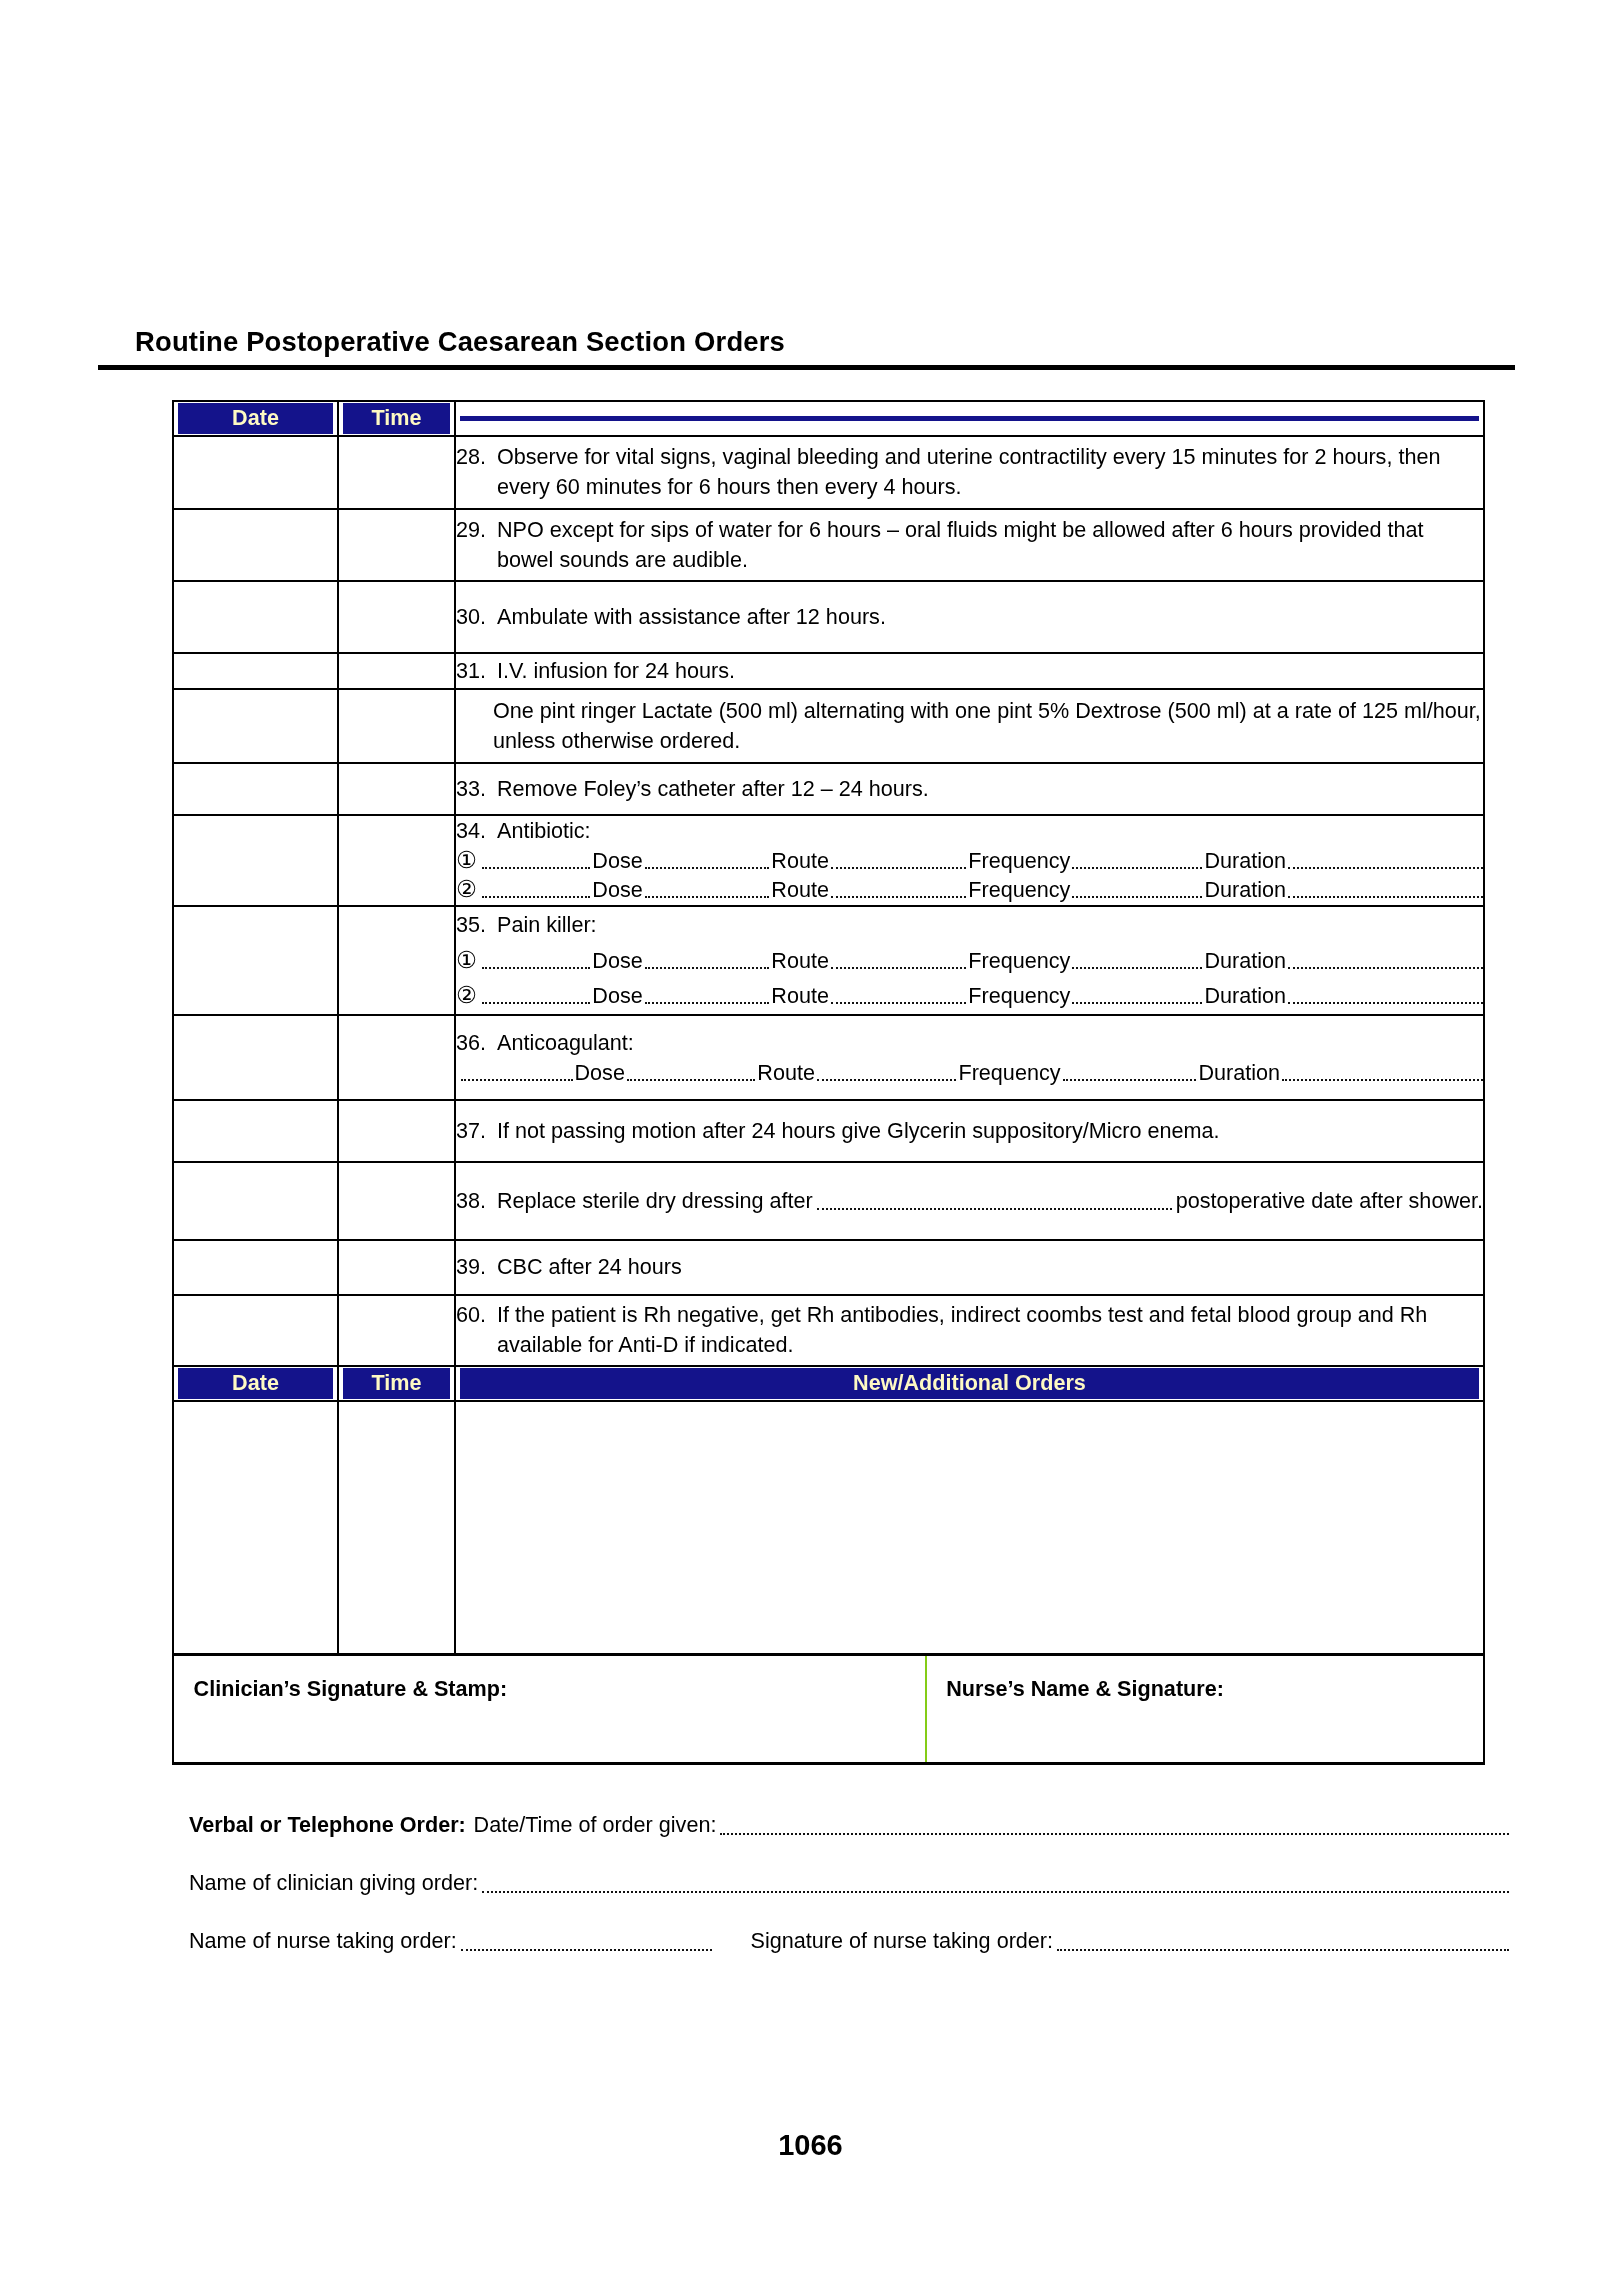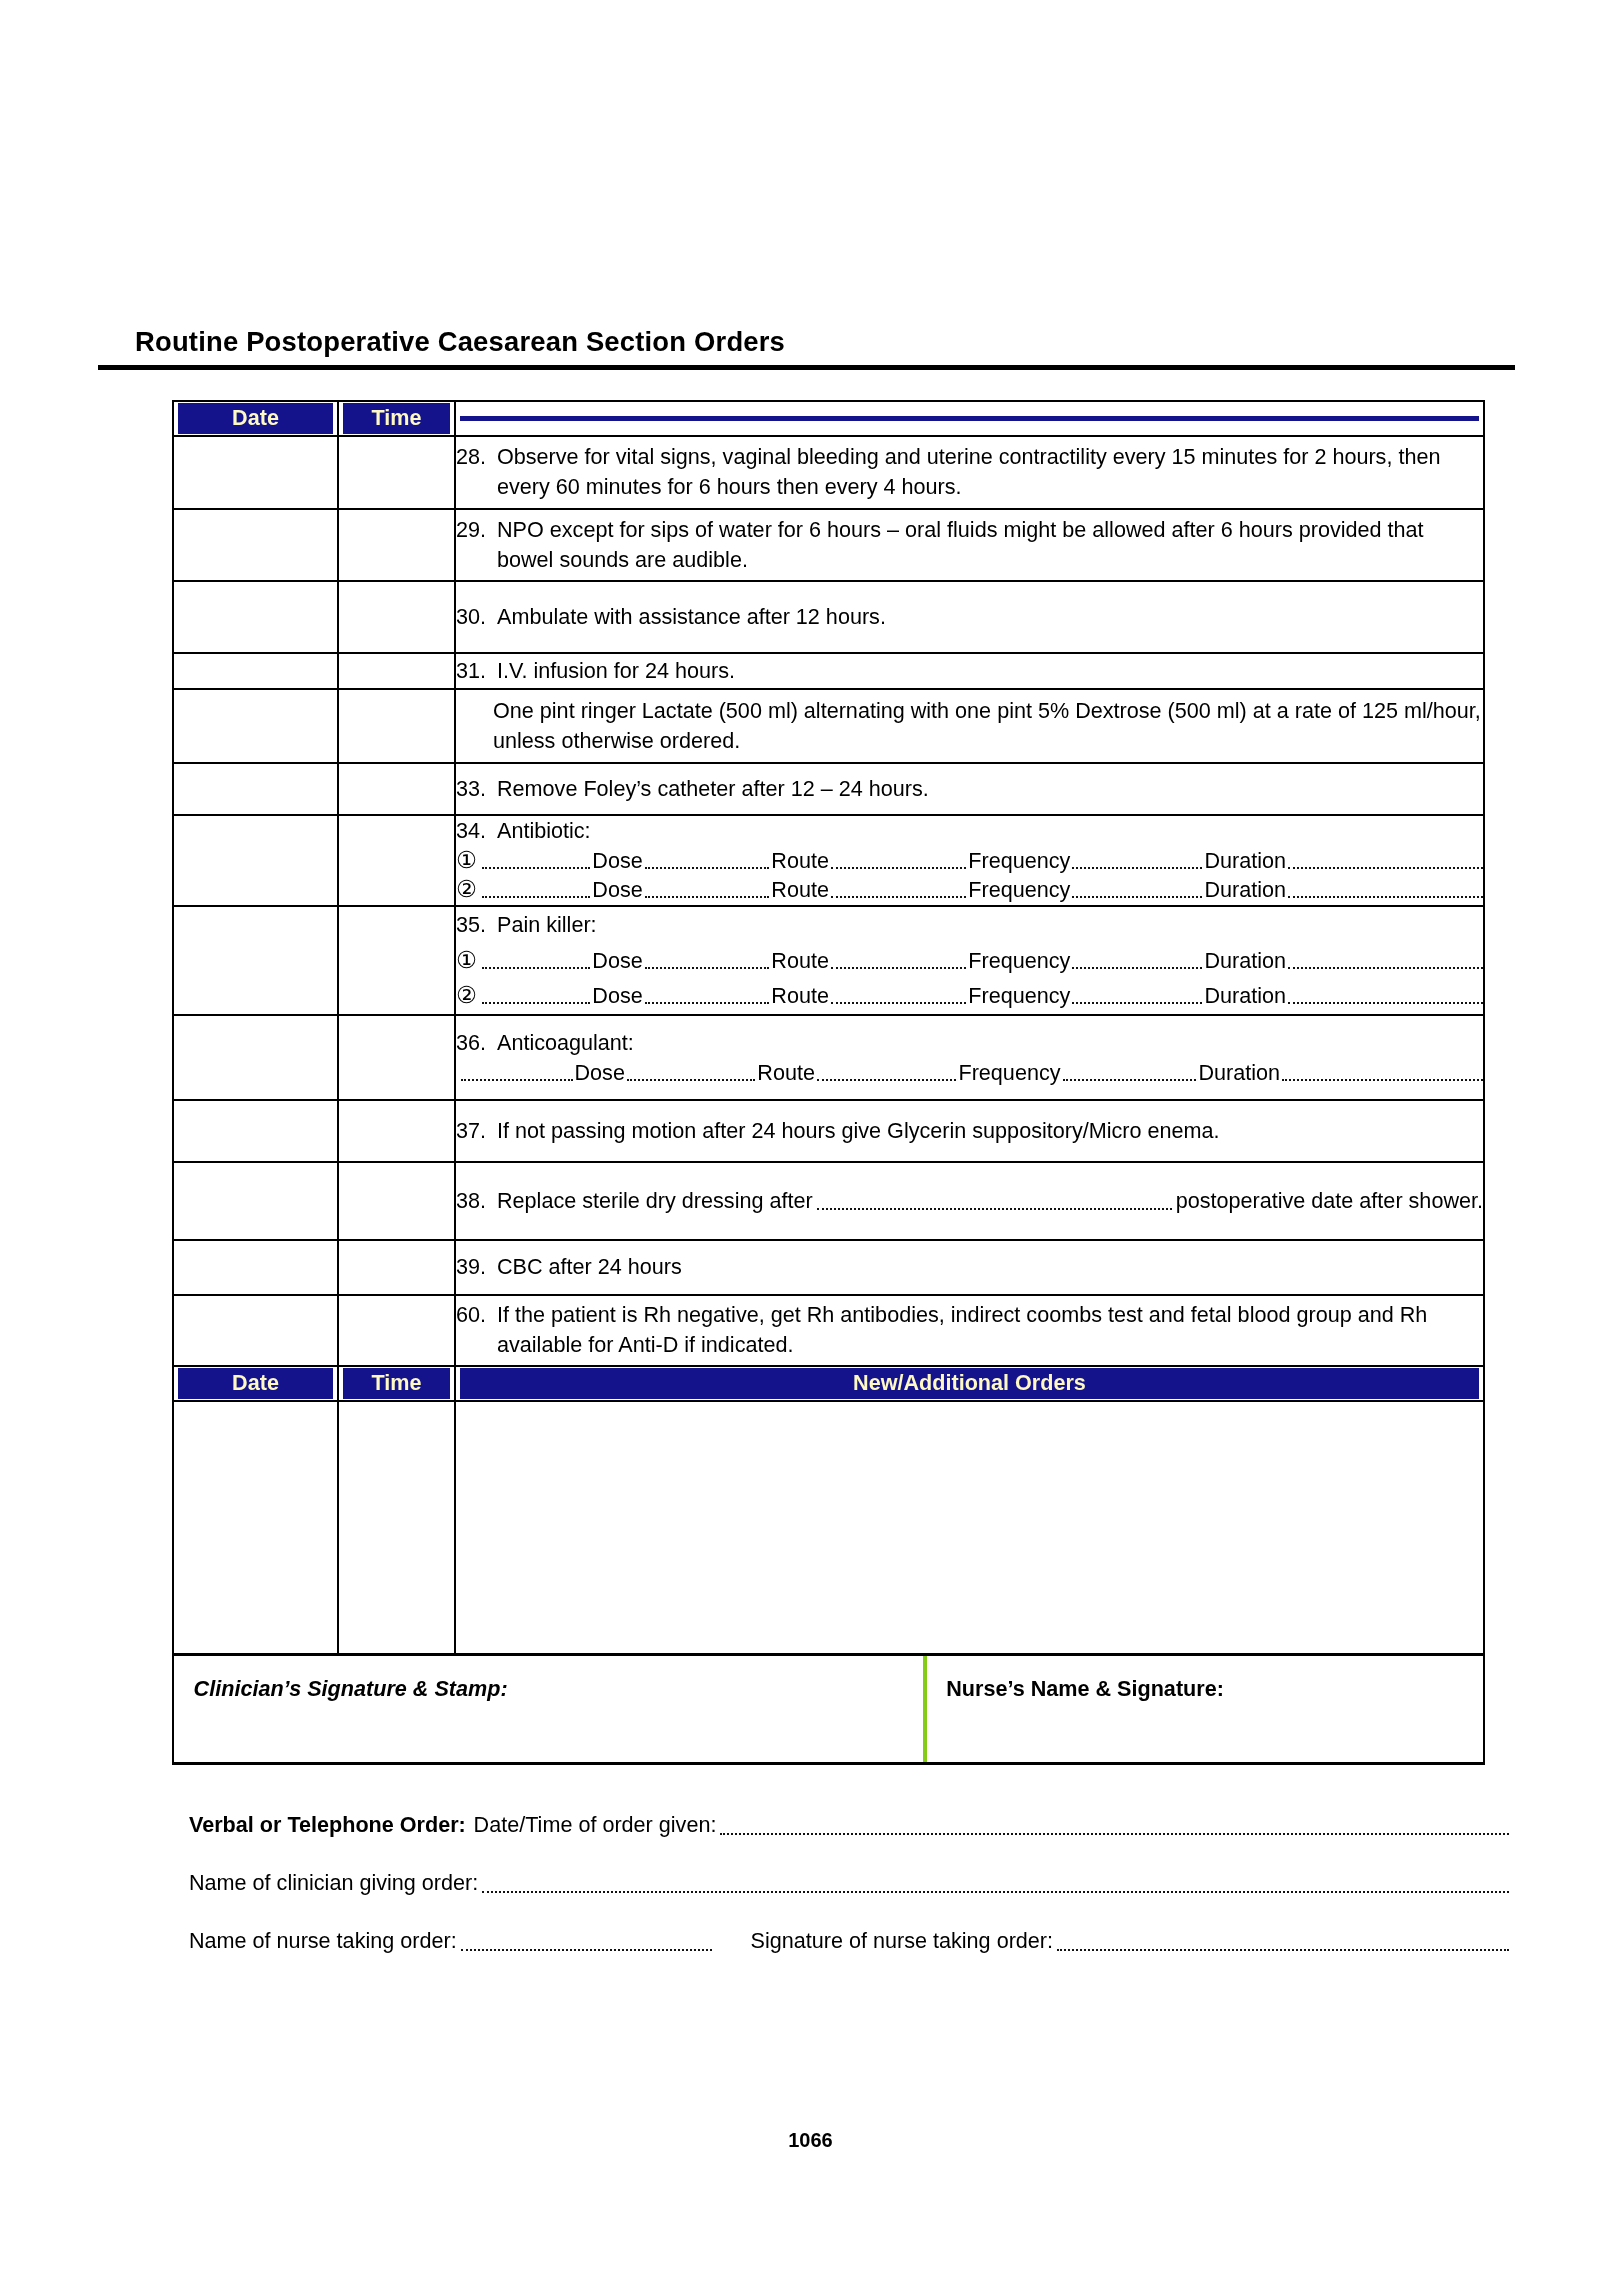--- a/index.html
+++ b/index.html
@@ -55,34 +55,34 @@
   .d1 { flex: 1; } .d2 { flex: 1.15; } .d3 { flex: 1.25; } .d4 { flex: 1.2; } .d5 { flex: 1.8; }
   .fld { margin: 0 2px; }
   .flexline { display: flex; align-items: flex-end; flex: 1; }
   .flexline .dots { flex: 1; margin: 0 3.9px 5.9px 3.9px; }
   .h74{height:73px}.h73{height:72px}.h37{height:36px}.h76{height:74px}.h53{height:52px}
   .h93{height:91px}.h111{height:109px}.h87{height:85px}.h63{height:62px}.h64{height:78px}
   .h56{height:55px}.h72{height:71px}.h259{height:254px}
   tr.sigrow td { border-top-width: 3.9px; }
   .sig-wrap { display: flex; min-height: 106px; }
   .sig-cell { padding: 19.6px 0 0 19.6px; font-weight: bold; }
-  .sig-clin { width: 57.5%; border-right: 4px solid #84cc16; font-style: italic; }
+  .sig-clin { width: 57.5%; border-right: 2px solid #84cc16; }
   .sig-nurse { width: 42.5%; }
   .verbal-block { margin: 45px 0 0 189px; width: 1320px; }
   .vline { display: flex; align-items: flex-end; line-height: 30px; margin-bottom: 28px; }
   .vline .bold { font-weight: bold; margin-right: 7.8px; }
   .vline .lbl { margin-right: 3.9px; text-align: right; }
   .vline .dots { margin-bottom: 4.9px; }
   .grow { flex: 1; }
   .w256 { width: 251px; }
   .spacer40 { width: 39px; }
   .page-number {
     margin-top: 173px;
     text-align: center;
-    font-size: 20px;
+    font-size: 29px;
     font-weight: bold;
   }
 </style>
 </head>
 <body>
 
 <div class="page">
 
   <h1 class="title">Routine Postoperative Caesarean Section Orders</h1>
   <div class="title-rule"></div>

